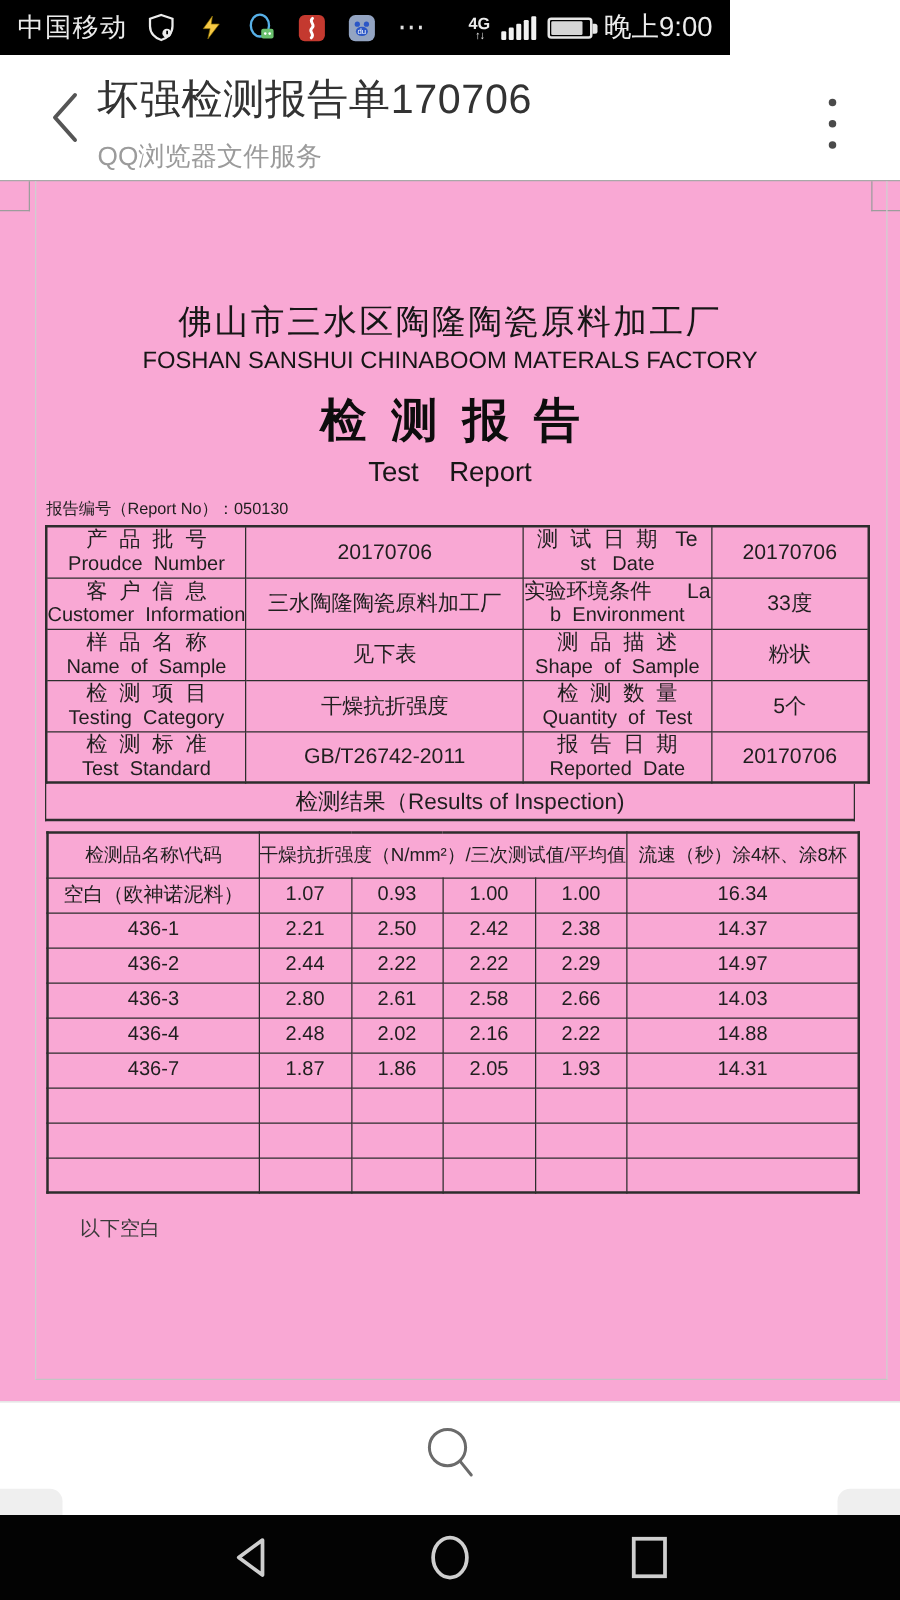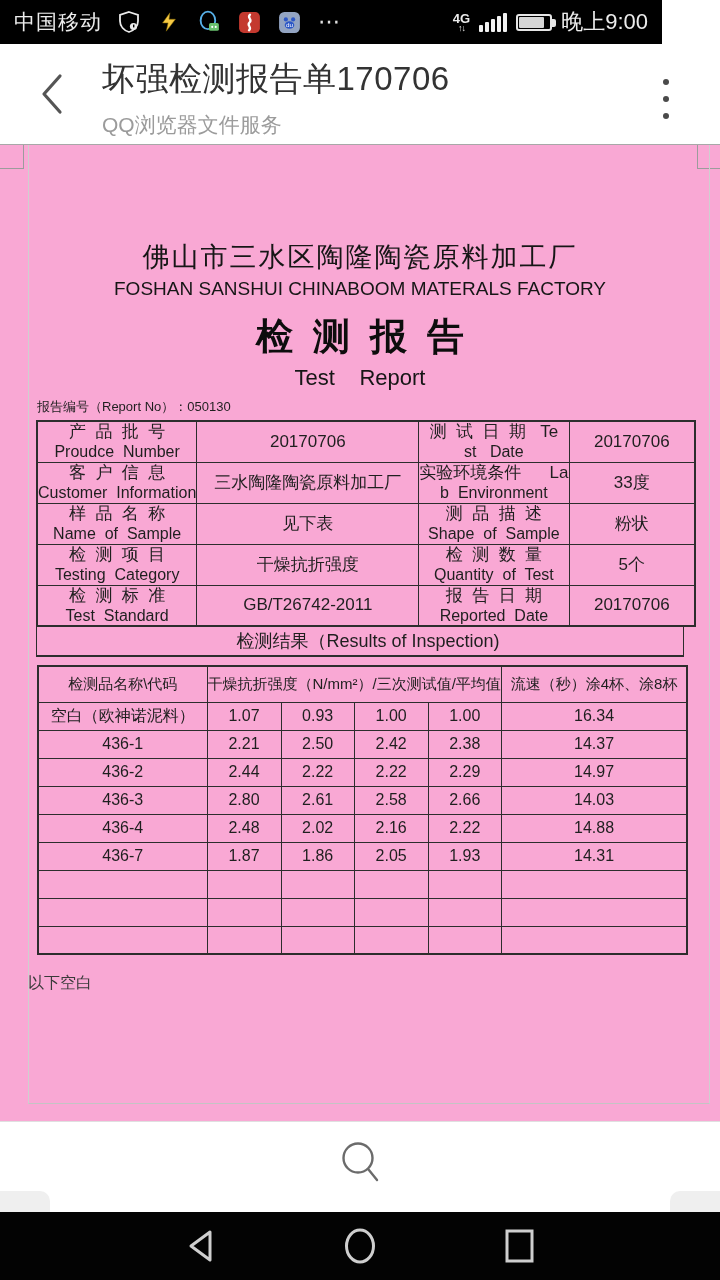--- a/index.html
+++ b/index.html
@@ -7,21 +7,21 @@
   body {
     font-family: "Liberation Sans", sans-serif;
     background: #ffffff;
     position: relative;
     overflow: hidden;
     color: #1f1f1f;
   }
 
   
   .status-bar {
-    position: absolute; top: 0; left: 0; width: 662px; height: 44px;
+    position: absolute; top: 0; left: 0; width: 584px; height: 44px;
     background: #000; color: #ececec;
     display: flex; align-items: center; padding: 0 14px; gap: 14px;
   }
   .carrier { font-size: 21px; letter-spacing: 1px; }
   .sb-icon { width: 26px; height: 26px; display: flex; align-items: center; justify-content: center; }
   .sb-more { font-size: 22px; color: #e0e0e0; letter-spacing: 2px; margin-left: 2px; }
   .sb-right { margin-left: auto; display: flex; align-items: center; gap: 9px; }
   .net { display: flex; flex-direction: column; align-items: center; line-height: 1; }
   .net .g { font-size: 13px; font-weight: bold; }
   .net .arrows { font-size: 9px; margin-top: -1px; letter-spacing: -1px; }
@@ -30,21 +30,21 @@
   .battery { width: 36px; height: 17px; border: 2px solid #e6e6e6; border-radius: 3px;
     position: relative; display: flex; align-items: center; padding: 1px; }
   .battery .fill { height: 100%; width: 84%; background: #d6d6d6; border-radius: 1px; }
   .battery:after { content: ''; position: absolute; right: -6px; top: 3px; width: 4px; height: 8px;
     background: #e6e6e6; border-radius: 0 2px 2px 0; }
   .time { font-size: 22px; }
 
   
   .app-header { position: absolute; top: 44px; left: 0; width: 720px; height: 100px; background: #fff; }
   .back-button { position: absolute; left: 36px; top: 26px; width: 34px; height: 48px; }
-  .header-text { position: absolute; left: 102px; top: 13px; }
+  .header-text { position: absolute; left: 78px; top: 13px; }
   .doc-title { font-size: 33px; color: #333; letter-spacing: 0.5px; }
   .doc-subtitle { font-size: 21px; color: #9b9b9b; margin-top: 9px; }
   .overflow-menu { position: absolute; right: 47px; top: 31px; display: flex; flex-direction: column; gap: 11px; padding: 4px; }
   .overflow-menu i { width: 6px; height: 6px; border-radius: 50%; background: #4a4a4a; }
 
   
   .doc {
     position: absolute; top: 144px; left: 0; width: 720px; height: 977px;
     background: #f9a8d4; border-top: 1px solid #a8a8a8;
   }
@@ -69,21 +69,21 @@
   .info td.val { font-size: 17px; }
 
   .banner { margin-left: 36px; width: 648px; height: 30px;
     border: 1px solid #2d2d2d; border-top: none; border-bottom: 2px solid #2d2d2d;
     display: flex; align-items: center; justify-content: center; font-size: 18px; padding-left: 16px; }
 
   table.results { border-collapse: collapse; margin-left: 37px; margin-top: 8px; border: 2px solid #2d2d2d; table-layout: fixed; }
   table.results th { border: 1px solid #2d2d2d; height: 36px; font-weight: normal; font-size: 15px; text-align: center; vertical-align: middle; white-space: nowrap; overflow: hidden; }
   table.results td { border: 1px solid #2d2d2d; height: 28px; font-size: 16px; text-align: center; vertical-align: middle; }
 
-  .footer-note { margin-left: 28px; margin-top: 18px; font-size: 16px; color: #3a3a3a; }
+  .footer-note { margin-left: 64px; margin-top: 18px; font-size: 16px; color: #3a3a3a; }
 
   
   .search-strip { position: absolute; top: 1121px; left: 0; width: 720px; height: 91px;
     background: #fff; border-top: 1px solid #e0e0e0; }
   .search-button { position: absolute; left: 338px; top: 16px; width: 46px; height: 56px; }
   .corner-tab-l { position: absolute; left: 0; bottom: 0; width: 50px; height: 21px; background: #efefef; border-radius: 0 10px 0 0; }
   .corner-tab-r { position: absolute; right: 0; bottom: 0; width: 50px; height: 21px; background: #efefef; border-radius: 10px 0 0 0; }
 
   
   .nav-bar { position: absolute; top: 1212px; left: 0; width: 720px; height: 68px; background: #030303; }

